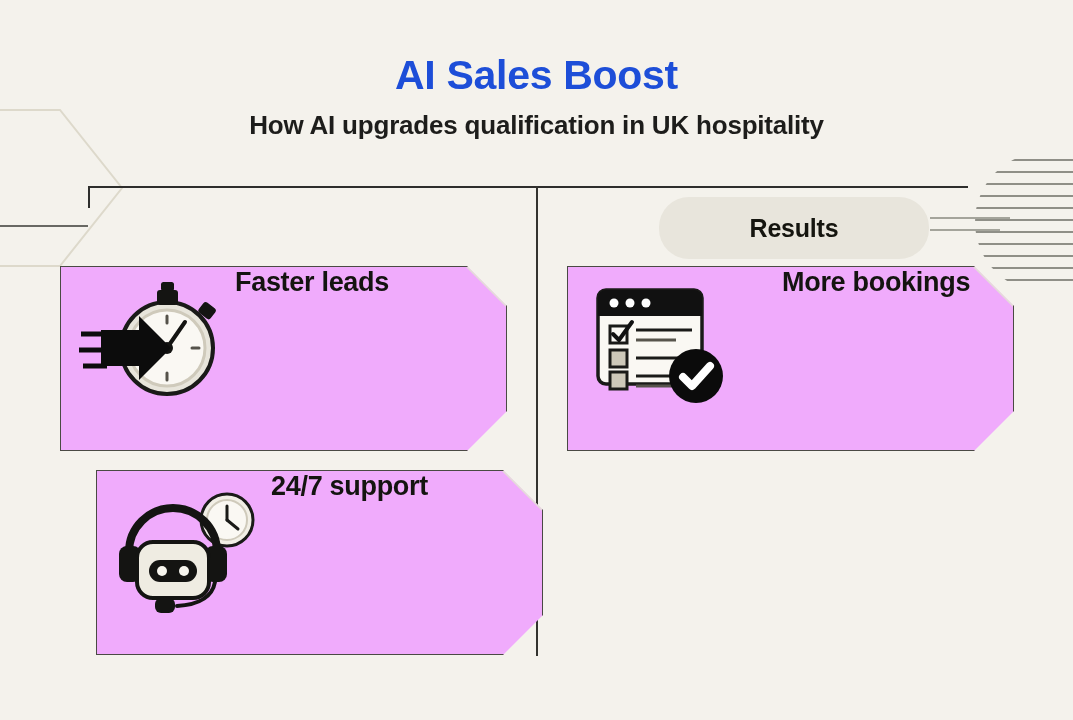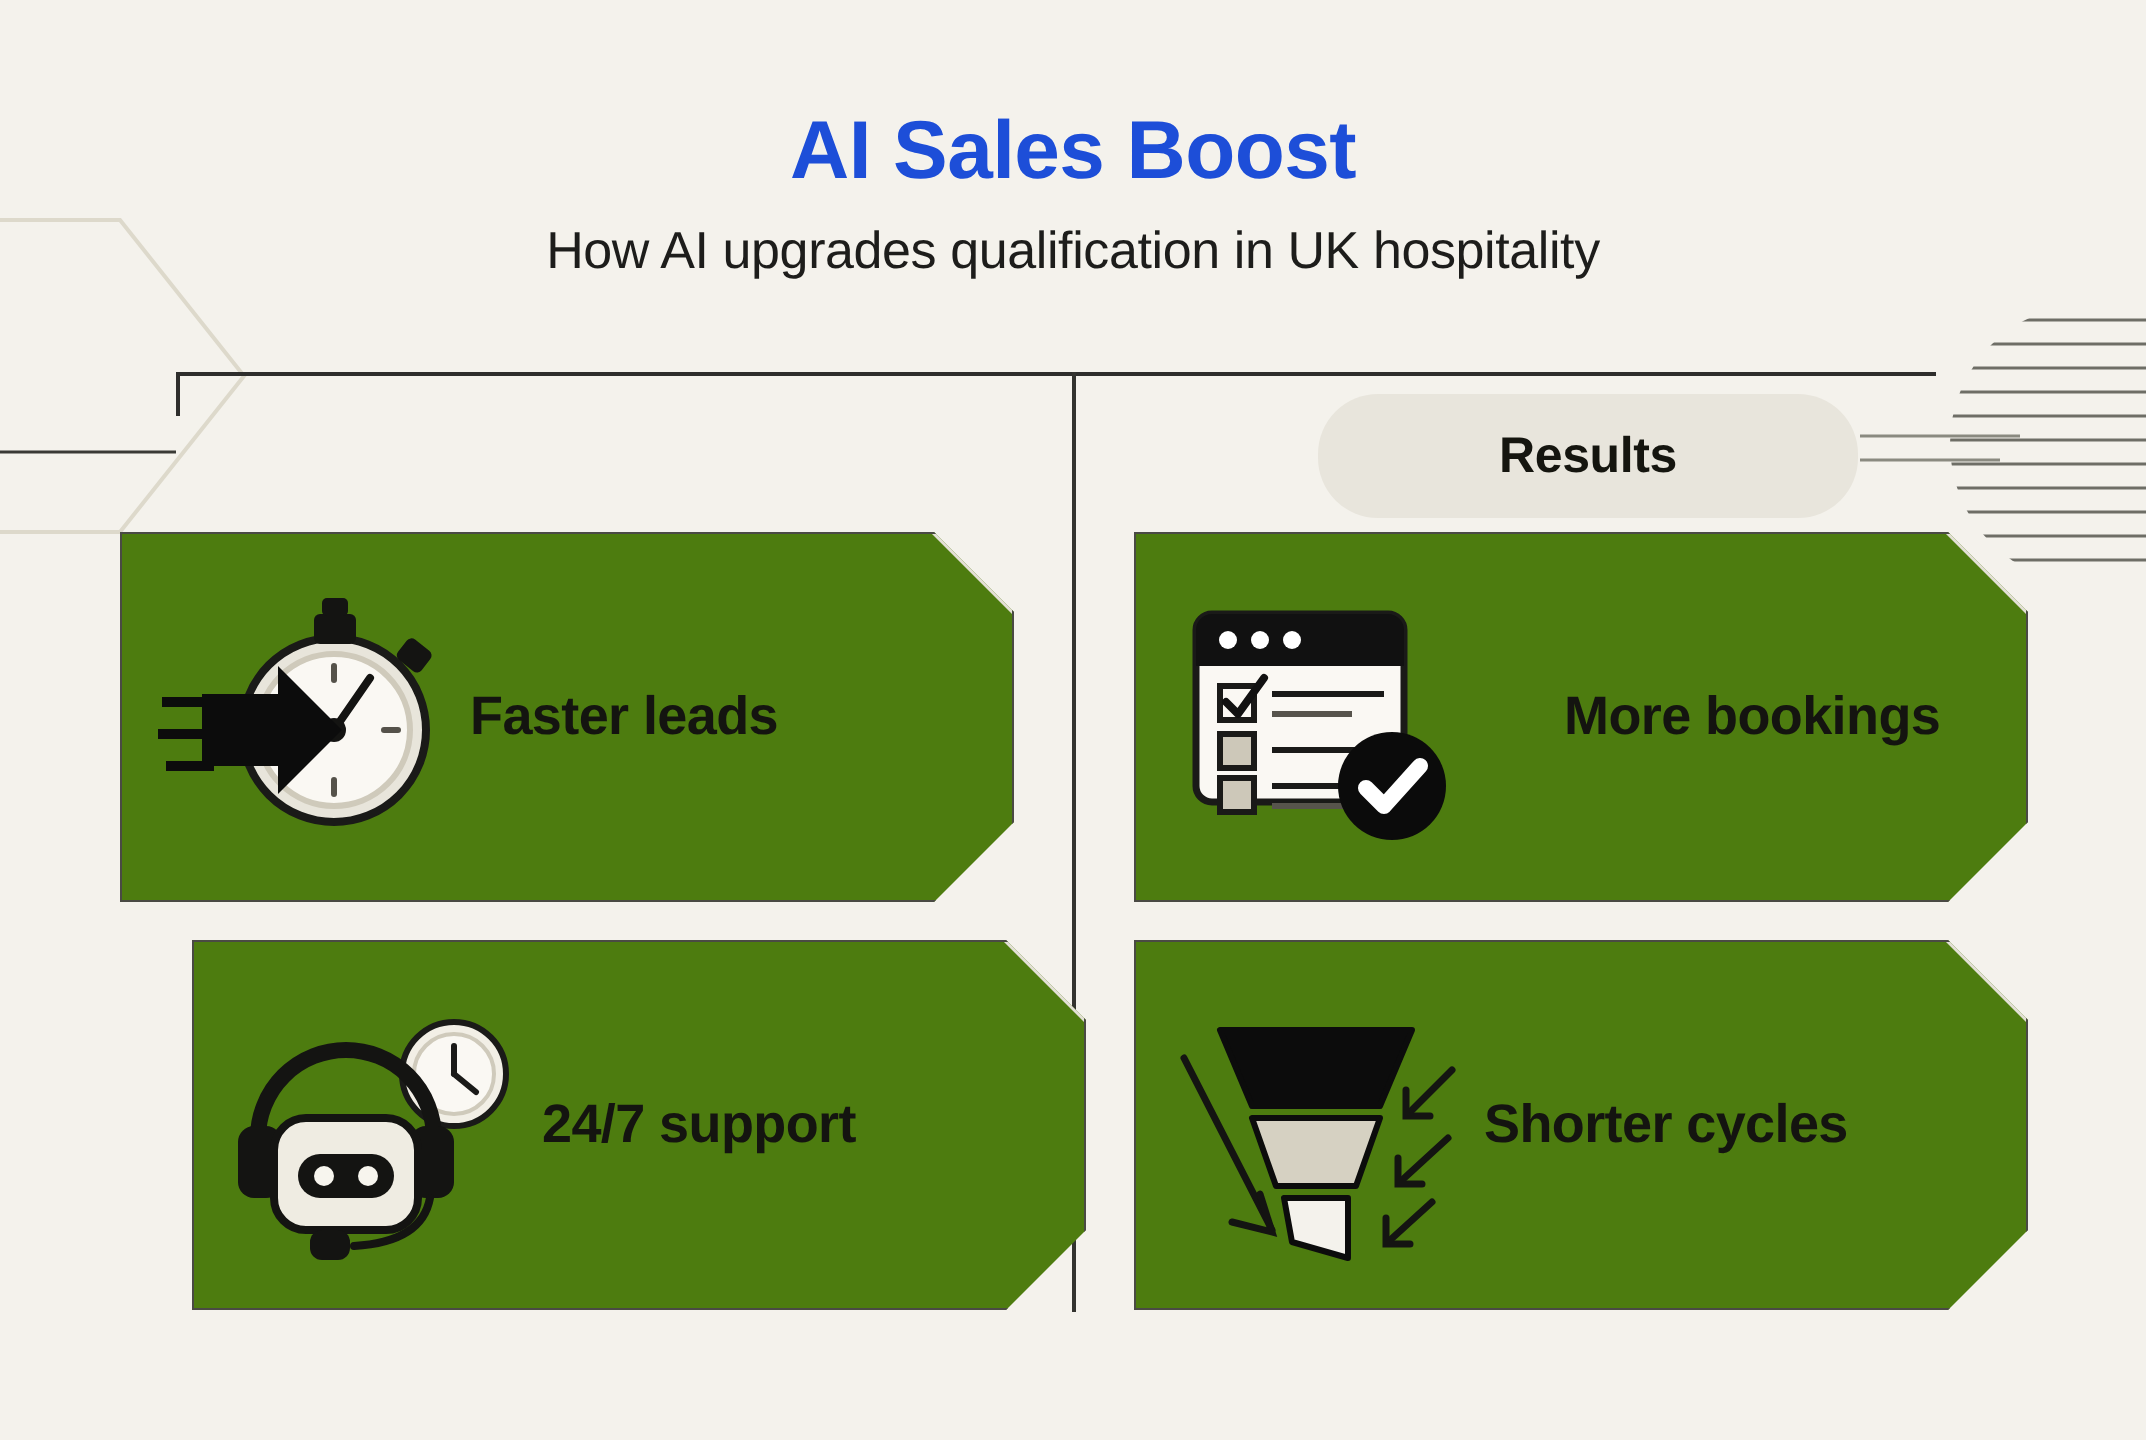--- a/index.html
+++ b/index.html
@@ -44,21 +44,21 @@
     font-size: 41px;
     font-weight: bold;
     letter-spacing: -0.3px;
     color: #1d4ed8;
     line-height: 1.15;
   }
   .subtitle {
     margin: 0;
     padding-top: 11px;
     font-size: 26px;
-    font-weight: normal;
+    font-weight: bold;
     color: #1d1d1b;
     letter-spacing: -0.2px;
     line-height: 1.2;
   }
 
   
   .top-rule {
     position: absolute;
     left: 88px;
     top: 186px;
@@ -108,25 +108,25 @@
   .pill-label {
     font-size: 25px;
     font-weight: bold;
     color: #15150f;
     letter-spacing: -0.2px;
   }
 
   
   .card {
     position: absolute;
-    background: #4d7c0f;
+    background: #f0abfc;
     border: 1.5px solid #4a4a44;
     box-sizing: border-box;
     display: flex;
-    align-items: center;
+    align-items: flex-start;
     
     clip-path: polygon(0 0, calc(100% - 40px) 0, 100% 40px,
                        100% calc(100% - 40px), calc(100% - 40px) 100%, 0 100%);
   }
   .card-notch {
     position: absolute;
     top: 0;
     right: 0;
     width: 40px;
     height: 40px;
@@ -294,42 +294,14 @@
         <line x1="50" y1="114" x2="88" y2="114" stroke="#57544c" stroke-width="3"></line>
 
         <circle cx="110" cy="104" r="27" fill="#0b0b0b"></circle>
         <path d="M 97 105 L 106 114 L 124 94" fill="none" stroke="#ffffff" stroke-width="8" stroke-linecap="round" stroke-linejoin="round"></path>
       </svg>
     </span>
     <span class="card-label">More bookings</span>
     <span class="card-notch"></span>
   </div>
 
-  <div class="card card-c4">
-    <span class="card-icon">
-      <svg width="150" height="140" viewBox="0 0 150 140" aria-hidden="true">
-
-        <path d="M 24 22 L 120 22 L 104 60 L 40 60 Z" fill="#0c0c0c" stroke="#0c0c0c" stroke-width="3" stroke-linejoin="round"></path>
-
-        <path d="M 40 66 L 104 66 L 92 100 L 52 100 Z" fill="#d6d1c2" stroke="#0c0c0c" stroke-width="3" stroke-linejoin="round"></path>
-
-        <path d="M 56 106 L 88 106 L 88 136 L 60 128 Z" fill="#f4f2ec" stroke="#0c0c0c" stroke-width="3" stroke-linejoin="round"></path>
-
-        <g stroke="#141412" stroke-width="3.5" stroke-linecap="round" fill="none">
-          <line x1="6" y1="36" x2="50" y2="122"></line>
-          <path d="M 30 118 L 50 123 L 44 104"></path>
-        </g>
-
-        <g stroke="#141412" stroke-width="3.5" stroke-linecap="round" fill="none">
-          <line x1="140" y1="42" x2="118" y2="64"></line>
-          <path d="M 117 52 L 117 65 L 129 65"></path>
-          <line x1="138" y1="76" x2="114" y2="98"></line>
-          <path d="M 113 86 L 113 99 L 125 99"></path>
-          <line x1="130" y1="108" x2="108" y2="128"></line>
-          <path d="M 107 116 L 107 129 L 119 129"></path>
-        </g>
-      </svg>
-    </span>
-    <span class="card-label">Shorter cycles</span>
-    <span class="card-notch"></span>
-  </div>
 
 </div>
 
 </body></html>

